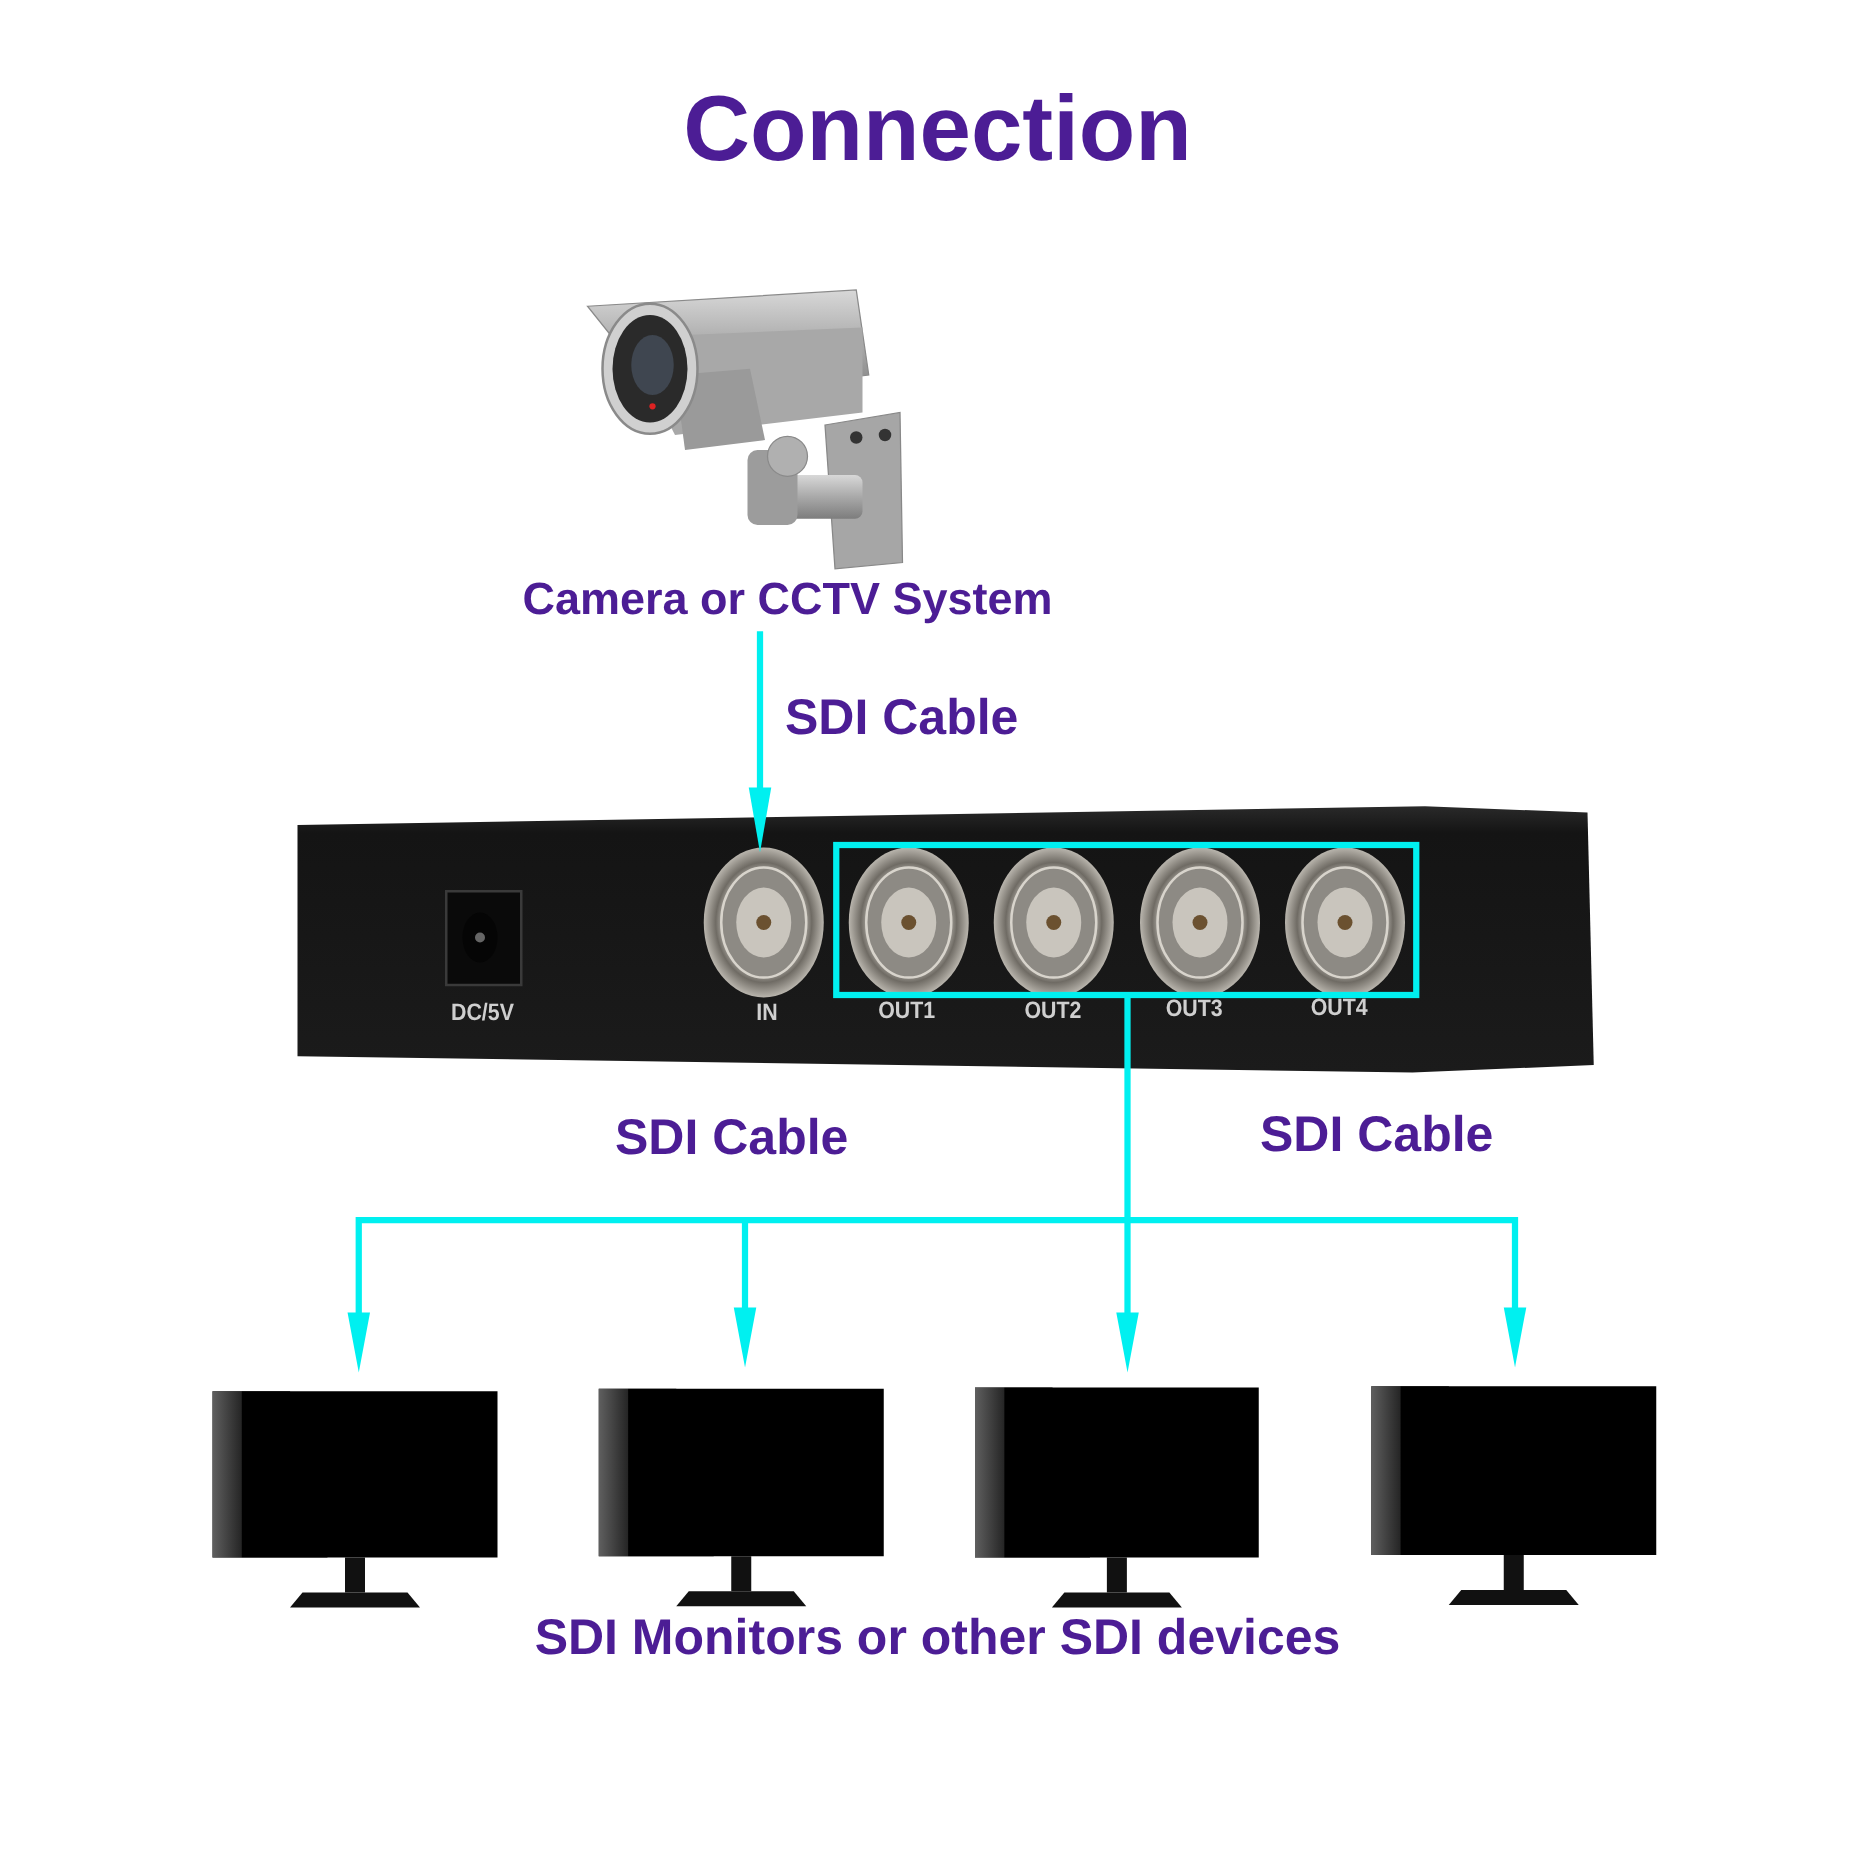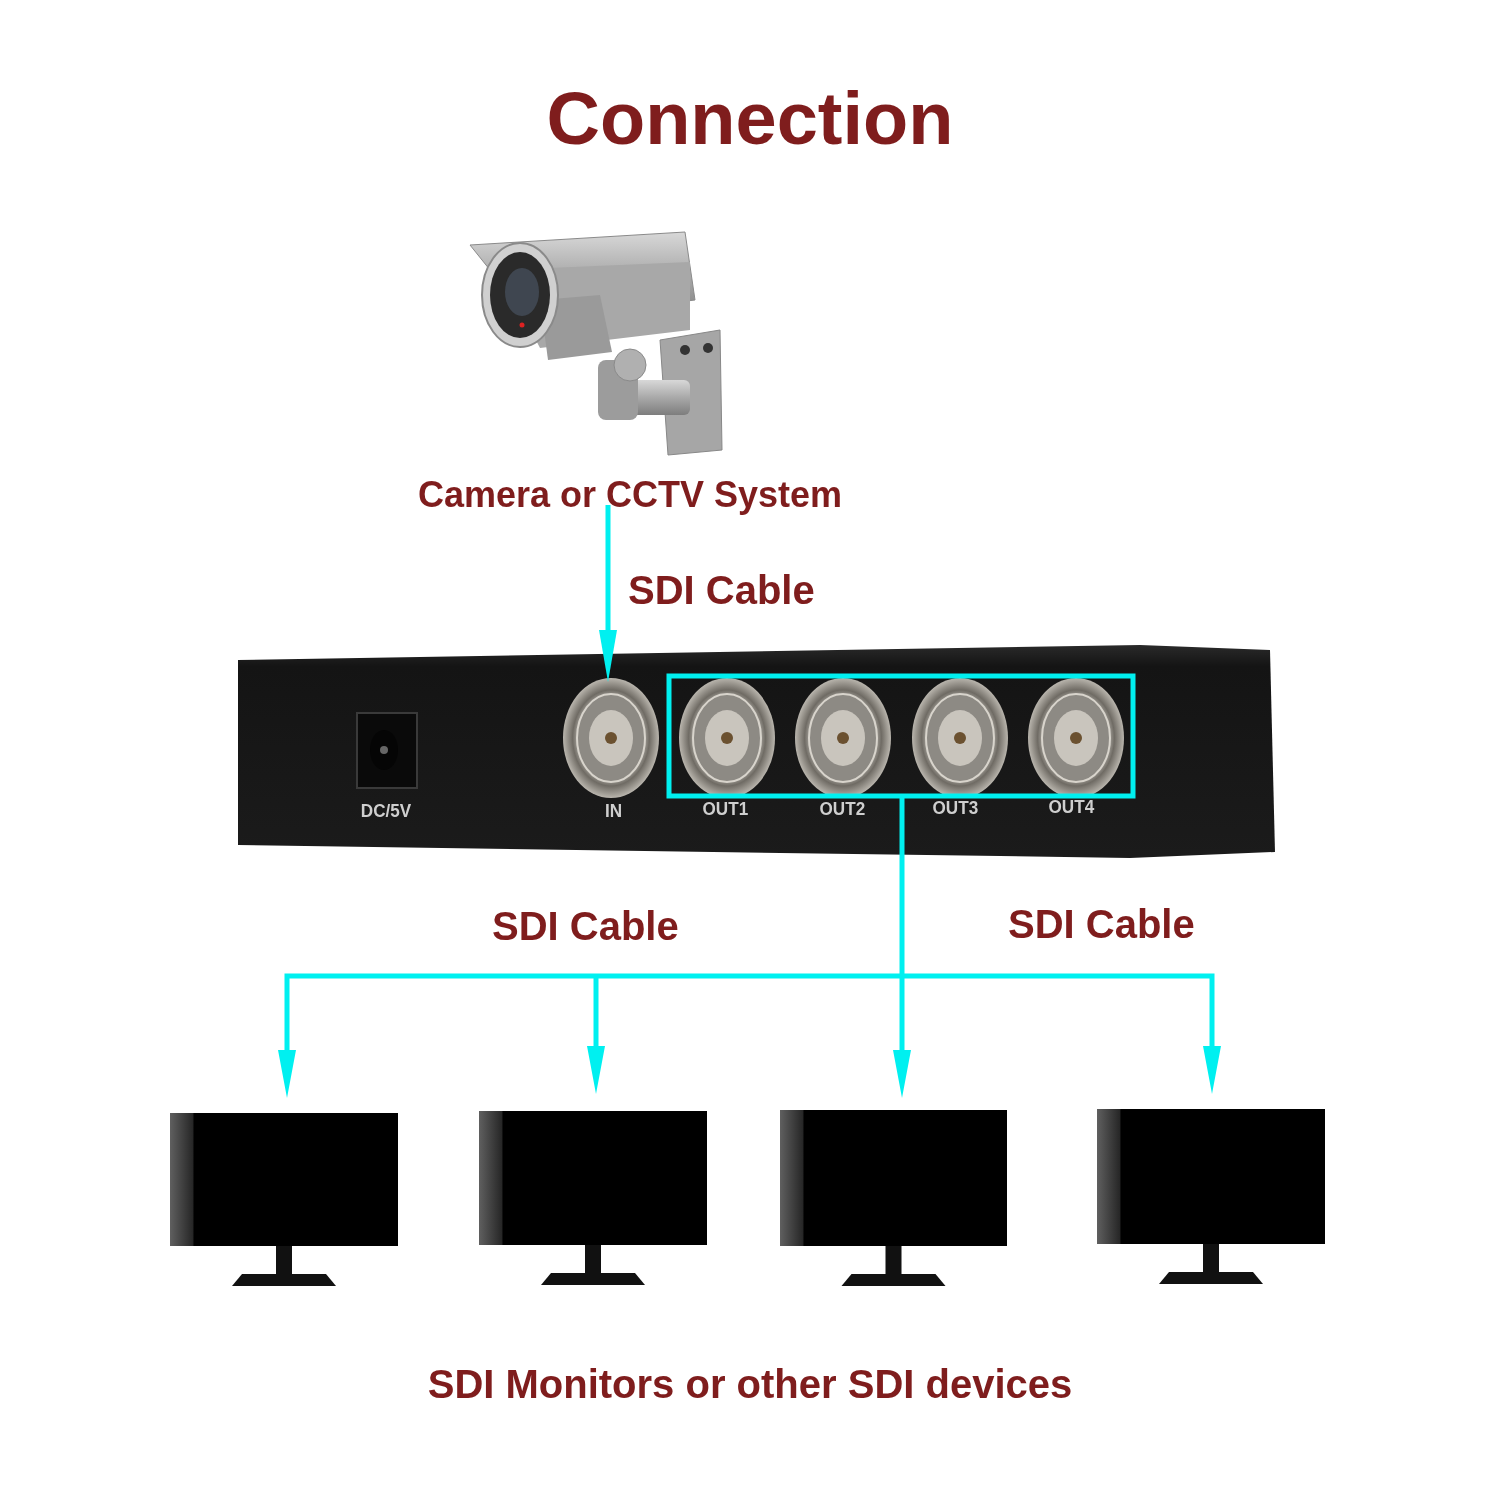--- a/index.html
+++ b/index.html
@@ -1,24 +1,24 @@
 <!DOCTYPE html>
 <html><head>
 <meta charset="utf-8">
 <style>
   html, body { margin:0; padding:0; background:#ffffff; }
   body { width:1500px; height:1500px; position:relative; overflow:hidden; font-family:"Liberation Sans", sans-serif; }
-  .cyan { color:#7f1d1d; font-weight:bold; font-family:"Liberation Sans", sans-serif;margin-top:16px; }
+  .cyan { color:#4c1d95; font-weight:bold; font-family:"Liberation Sans", sans-serif; }
   .abs { position:absolute; }
   #title { left:0; width:1500px; top:58px; text-align:center; font-size:74px; line-height:90px; }
   #camera-label { left:400px; width:460px; top:458px; text-align:center; font-size:36px; }
   #sdi-in-label { left:628px; top:552px; font-size:40px; }
   #sdi-left-label { left:492px; top:888px; font-size:40px; }
   #sdi-right-label { left:1008px; top:886px; font-size:40px; }
-  #footer-label { left:0; width:1500px; top:1346px; text-align:center; font-size:40px; }
+  #footer-label { left:0; width:1500px; top:1288px; text-align:center; font-size:40px; }
   svg.overlay { position:absolute; left:0; top:0; }
   .port-label { position:absolute; color:#cfcfcf; font-weight:bold; font-size:19px; font-family:"Liberation Sans", sans-serif; transform:scaleX(0.9); }
 </style>
 </head>
 <body>
 
 <div id="title" class="abs cyan">Connection</div>
 
 <svg class="overlay" width="1500" height="1500">
   <defs>

